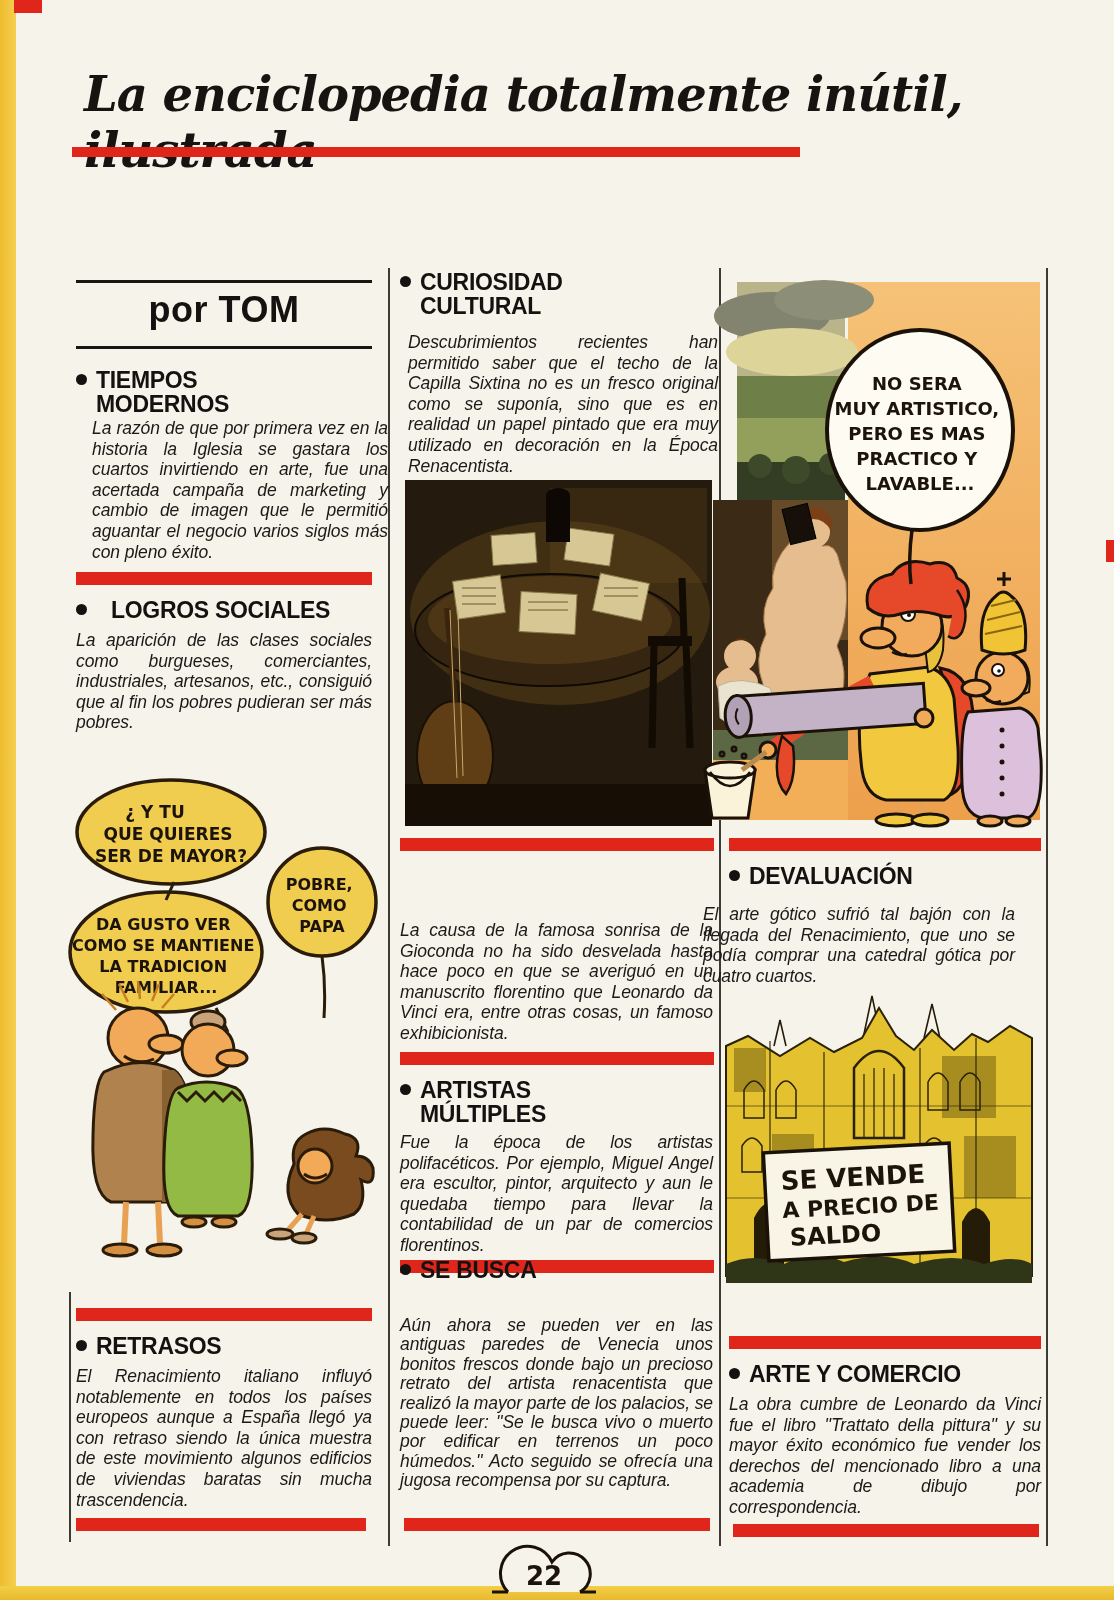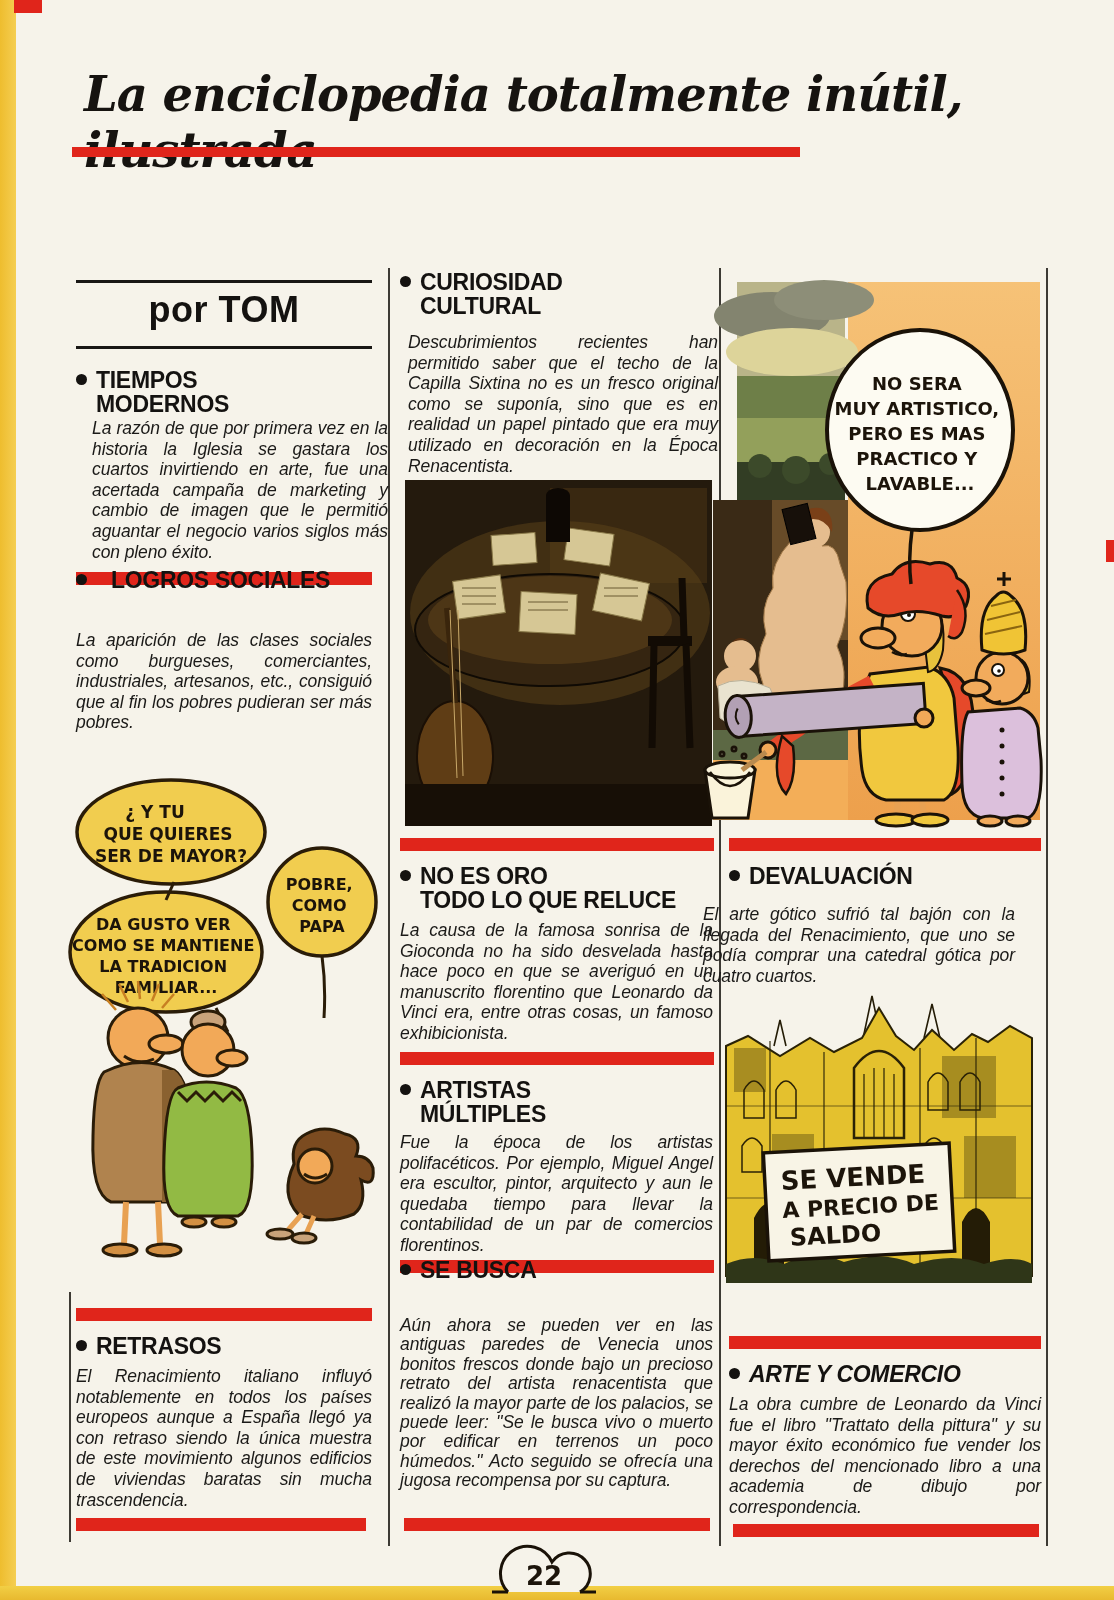--- a/index.html
+++ b/index.html
@@ -58,21 +58,21 @@
 
   <div class="abs h" style="left:76px;top:368px;width:296px;">
     <span class="dot"></span>
     <span class="h-text">TIEMPOS
 MODERNOS</span>
   </div>
   <p class="abs p" style="left:92px;top:418px;width:296px;margin:0;">La razón de que por primera vez en la historia la Iglesia se gastara los cuartos invirtiendo en arte, fue una acertada campaña de marketing y cambio de imagen que le permitió aguantar el negocio varios siglos más con pleno éxito.</p>
 
   <div class="abs redbar" style="left:76px;top:572px;width:296px;"></div>
 
-  <div class="abs h" style="left:76px;top:568px;width:296px;gap:24px;">
+  <div class="abs h" style="left:76px;top:598px;width:296px;gap:24px;">
     <span class="dot"></span>
     <span class="h-text">LOGROS SOCIALES</span>
   </div>
   <p class="abs p" style="left:76px;top:630px;width:296px;margin:0;">La aparición de las clases sociales como burgueses, comerciantes, industriales, artesanos, etc., consiguió que al fin los pobres pudieran ser más pobres.</p>
 
   <svg class="abs" style="left:66px;top:770px;" width="314" height="516" viewBox="0 0 314 516">
 
     <g>
       <ellipse cx="100" cy="182" rx="96" ry="60" fill="#f1cd4f" stroke="#2a1c08" stroke-width="3.5"></ellipse>
       <path d="M150,238 L162,262" stroke="#2a1c08" stroke-width="3" fill="none"></path>
@@ -280,25 +280,20 @@
         <tspan x="520" y="137">MUY ARTISTICO,</tspan>
         <tspan x="520" y="162">PERO ES MAS</tspan>
         <tspan x="520" y="187">PRACTICO Y</tspan>
         <tspan x="520" y="212">LAVABLE...</tspan>
       </text>
     </g>
   </svg>
 
   <div class="abs redbar" style="left:400px;top:838px;width:314px;"></div>
 
-  <div class="abs h" style="left:400px;top:864px;width:314px;">
-    <span class="dot"></span>
-    <span class="h-text">NO ES ORO
-TODO LO QUE RELUCE</span>
-  </div>
   <p class="abs p" style="left:400px;top:920px;width:313px;margin:0;">La causa de la famosa sonrisa de la Gioconda no ha sido desvelada hasta hace poco en que se averiguó en un manuscrito florentino que Leonardo da Vinci era, entre otras cosas, un famoso exhibicionista.</p>
 
   <div class="abs redbar" style="left:400px;top:1052px;width:314px;"></div>
 
   <div class="abs h" style="left:400px;top:1078px;width:314px;">
     <span class="dot"></span>
     <span class="h-text">ARTISTAS
 MÚLTIPLES</span>
   </div>
   <p class="abs p" style="left:400px;top:1132px;width:313px;margin:0;font-style:italic;">Fue la época de los artistas polifacéticos. Por ejemplo, Miguel Angel era escultor, pintor, arquitecto y aun le quedaba tiempo para llevar la contabilidad de un par de comercios florentinos.</p>
@@ -348,21 +343,21 @@
       <text font-size="26" text-anchor="start">
         <tspan x="68" y="200">SE VENDE</tspan>
         <tspan x="68" y="228" font-size="22">A PRECIO DE</tspan>
         <tspan x="74" y="256" font-size="24">SALDO</tspan>
       </text>
     </g>
   </svg>
 
   <div class="abs redbar" style="left:729px;top:1336px;width:312px;"></div>
 
-  <div class="abs h" style="left:729px;top:1362px;width:312px;font-style:italic;">
+  <div class="abs h" style="left:729px;top:1362px;width:312px;">
     <span class="dot"></span>
     <span class="h-text">ARTE Y COMERCIO</span>
   </div>
   <p class="abs p" style="left:729px;top:1394px;width:312px;margin:0;">La obra cumbre de Leonardo da Vinci fue el libro ''Trattato della pittura'' y su mayor éxito económico fue vender los derechos del mencionado libro a una academia de dibujo por correspondencia.</p>
 
   <div class="abs redbar" style="left:733px;top:1524px;width:306px;"></div>
 
   <svg class="abs" style="left:488px;top:1540px;" width="112" height="58" viewBox="0 0 112 58">
     <path d="M4,52 H20 M92,52 H108" stroke="#1a1208" stroke-width="3"></path>
     <path d="M20,52 A27 27 0 1 1 64,22 A21 21 0 1 1 92,52" fill="#f6f3ea" stroke="#1a1208" stroke-width="3"></path>

